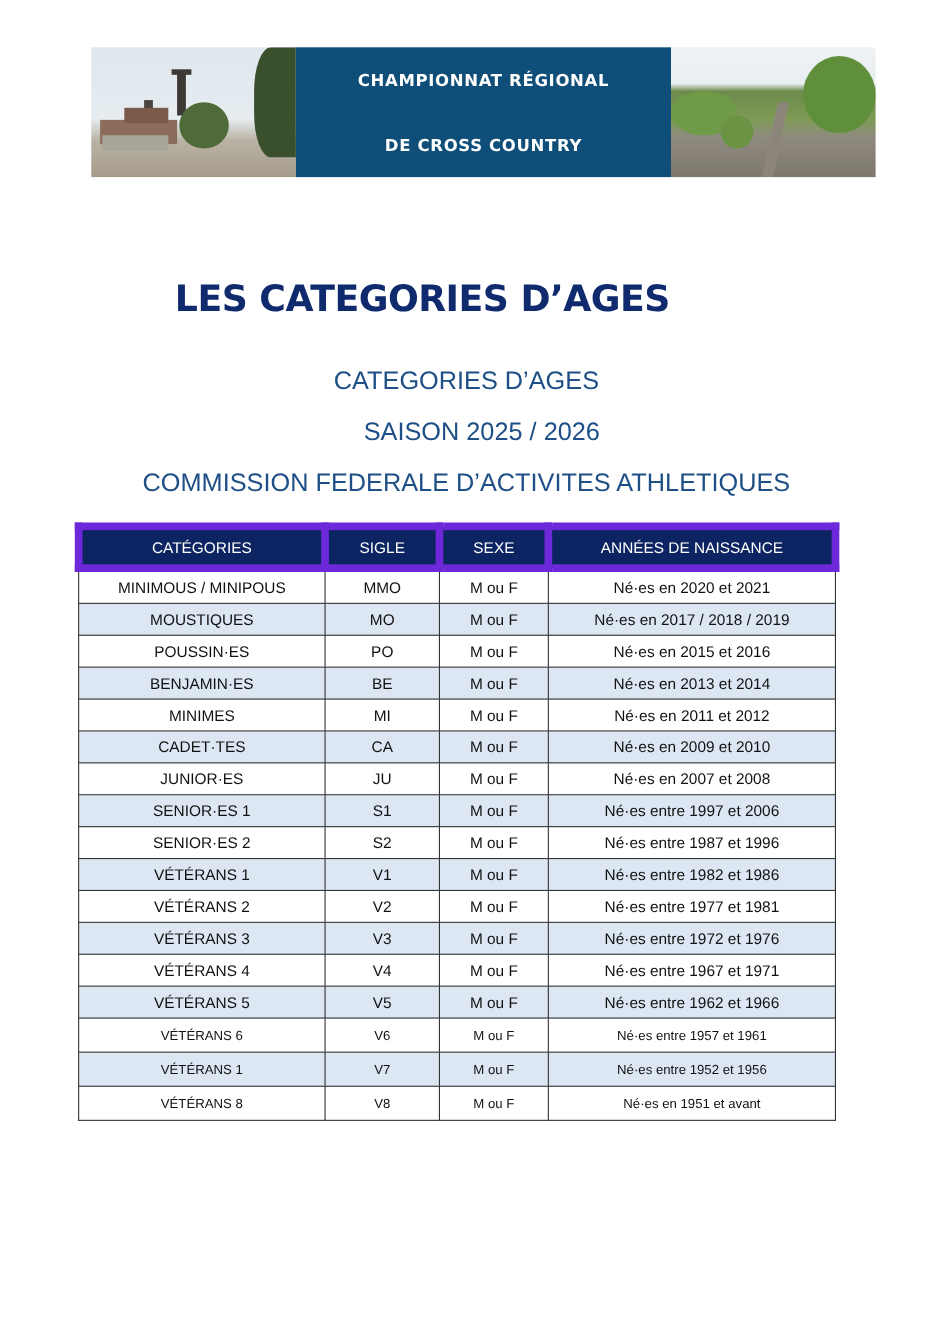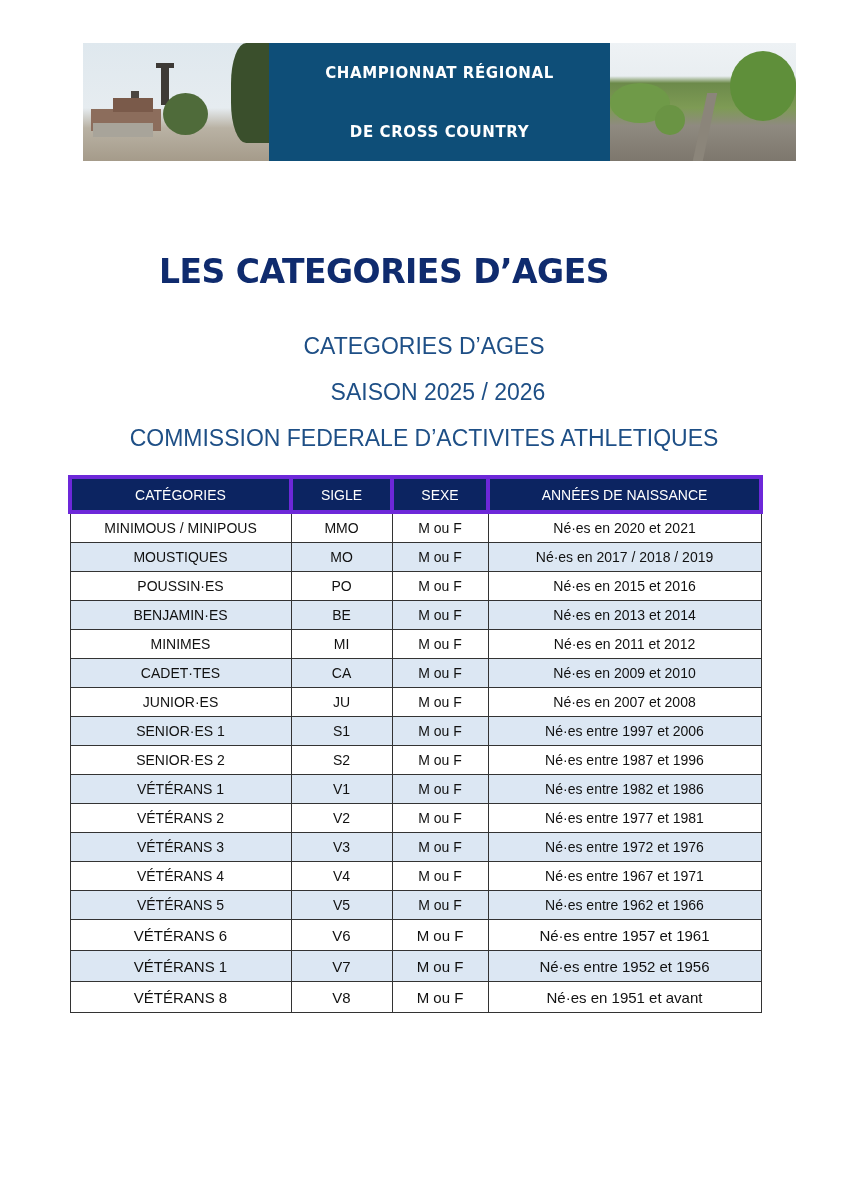--- a/index.html
+++ b/index.html
@@ -16,24 +16,24 @@
 
     .main-title { position: absolute; left: 0; width: 768px; top: 252px; text-align: center;
       font-family: "DejaVu Sans", sans-serif; font-weight: bold; font-size: 33px; color: #0f2b6e; letter-spacing: -0.5px; }
     .subtitle { position: absolute; left: 0; width: 848px; text-align: center; font-family: "Liberation Sans", sans-serif; font-size: 23px; color: #1e4f86; }
     .st1 { top: 333px; }
     .st2 { top: 379px; padding-left: 14px; }
     .st3 { top: 425px; }
 
     table.cat { position: absolute; left: 68px; top: 475px; width: 695px; border-collapse: collapse;
       font-family: "Liberation Sans", sans-serif; font-size: 14px; color: #111; }
-    table.cat th { background: #0c2461; color: #ffffff; font-weight: normal; height: 29px; border: 4px solid #6d28d9; font-size: 14px; }
+    table.cat th { background: #0c2461; color: #ffffff; font-weight: normal; height: 29px; border: 7px solid #6d28d9; font-size: 14px; }
     table.cat td { height: 28px; border: 1px solid #333; text-align: center; padding: 0; }
     table.cat tr.alt td { background: #dce7f3; }
-    table.cat tr.big td { height: 30px; font-size: 15px; margin-top: 41px; }
+    table.cat tr.big td { height: 30px; font-size: 12px; margin-top: 41px; }
     .c1 { width: 215px; } .c2 { width: 95px; } .c3 { width: 90px; } .c4 { width: auto; }
 
     
     .shape { position: absolute; }
   </style>
 </head>
 <body>
 
 <div class="banner">
   <div class="banner-left">

